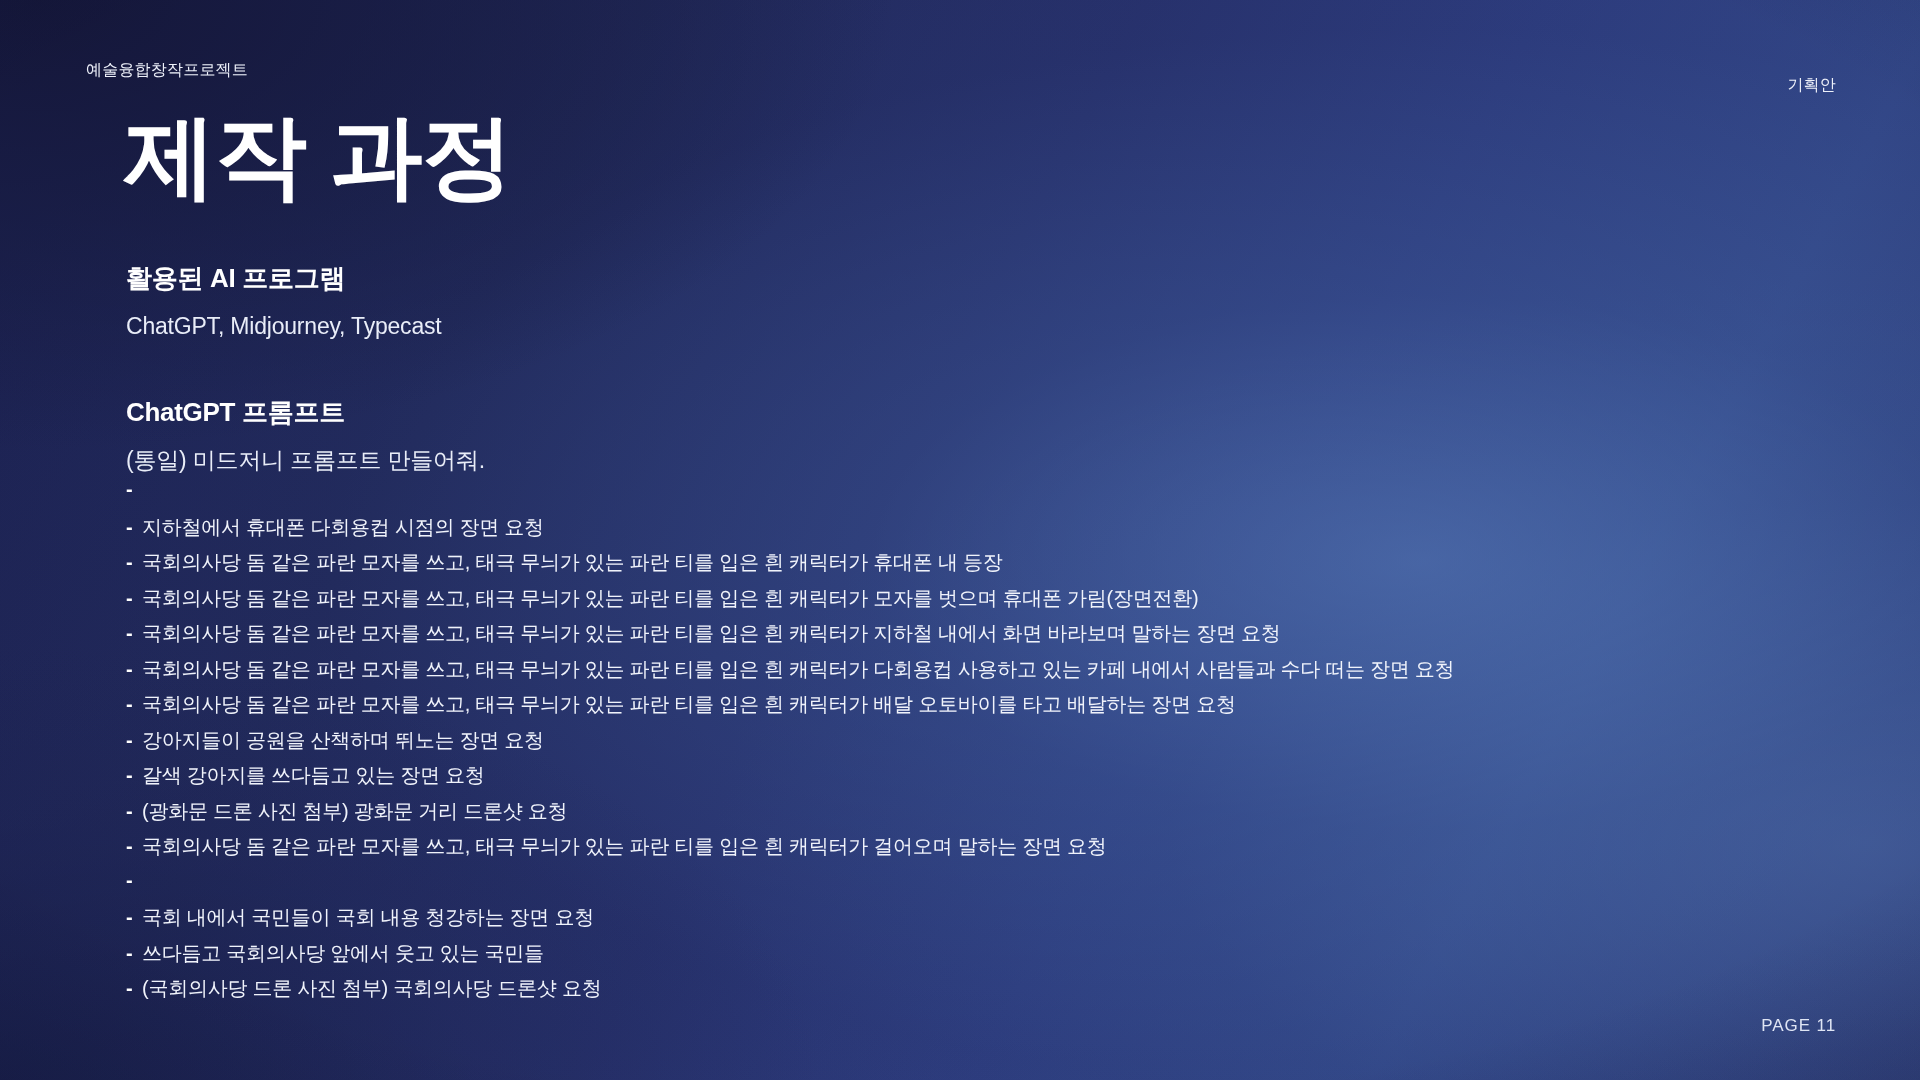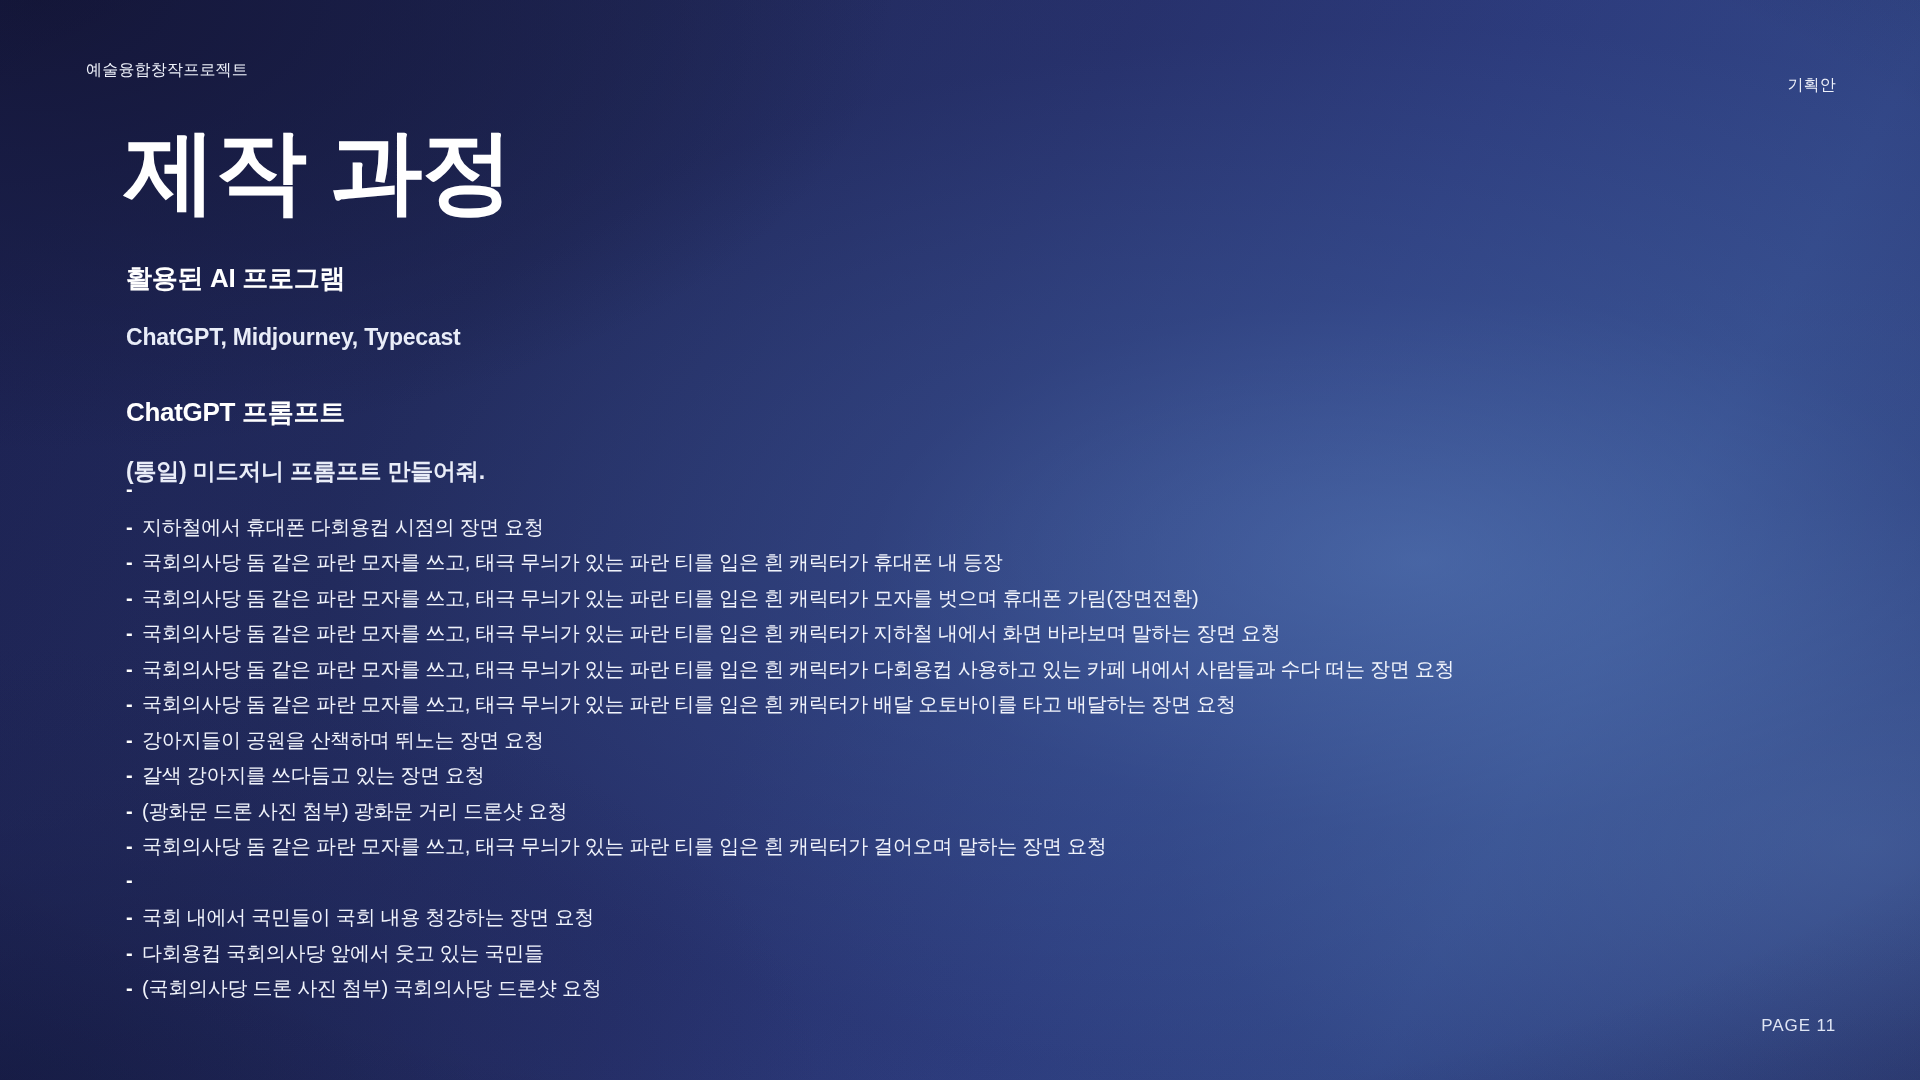--- a/index.html
+++ b/index.html
@@ -50,39 +50,39 @@
   }
   .hdr-right {
     position:absolute; right:84px; top:75px;
     font-size:16px; font-weight:400; letter-spacing:0.2px;
     color:#eef1fa;
     white-space:nowrap;
   }
 
   
   .title {
-    position:absolute; left:124px; top:122px;
+    position:absolute; left:124px; top:107px;
     font-size:92px; font-weight:700; letter-spacing:-1px;
     line-height:1.08;
     color:#ffffff;
     white-space:nowrap;
   }
 
   
   .sec-a { position:absolute; left:126px; top:262px; }
   .sec-b { position:absolute; left:126px; top:396px; }
 
   .sec-head {
     font-size:26px; font-weight:700; color:#ffffff;
     letter-spacing:-0.3px; line-height:1.3;
     white-space:nowrap;
   }
   .sec-sub {
-    margin-top:27px;
-    font-size:23px; font-weight:700; color:#e9edf8;
+    margin-top:16px;
+    font-size:23px; font-weight:400; color:#e9edf8;
     letter-spacing:-0.2px; line-height:1.3;
     white-space:nowrap;
   }
 
   
   .plist { position:absolute; left:126px; top:478px; }
   .pitem {
     display:flex; align-items:baseline;
     height:35.5px;
     font-size:20px; font-weight:400;
@@ -181,21 +181,21 @@
         </div>
         <div class="pitem">
           <span class="pdash">-</span>
         </div>
         <div class="pitem">
           <span class="pdash">-</span>
           <span class="ptext">국회 내에서 국민들이 국회 내용 청강하는 장면 요청</span>
         </div>
         <div class="pitem">
           <span class="pdash">-</span>
-          <span class="ptext">다회용컵 국회의사당 앞에서 웃고 있는 국민들</span>
+          <span class="ptext">쓰다듬고 국회의사당 앞에서 웃고 있는 국민들</span>
         </div>
         <div class="pitem">
           <span class="pdash">-</span>
           <span class="ptext">(국회의사당 드론 사진 첨부) 국회의사당 드론샷 요청</span>
         </div>
       </div>
 
     <div class="pagenum">PAGE 11</div>
 
   </div>

